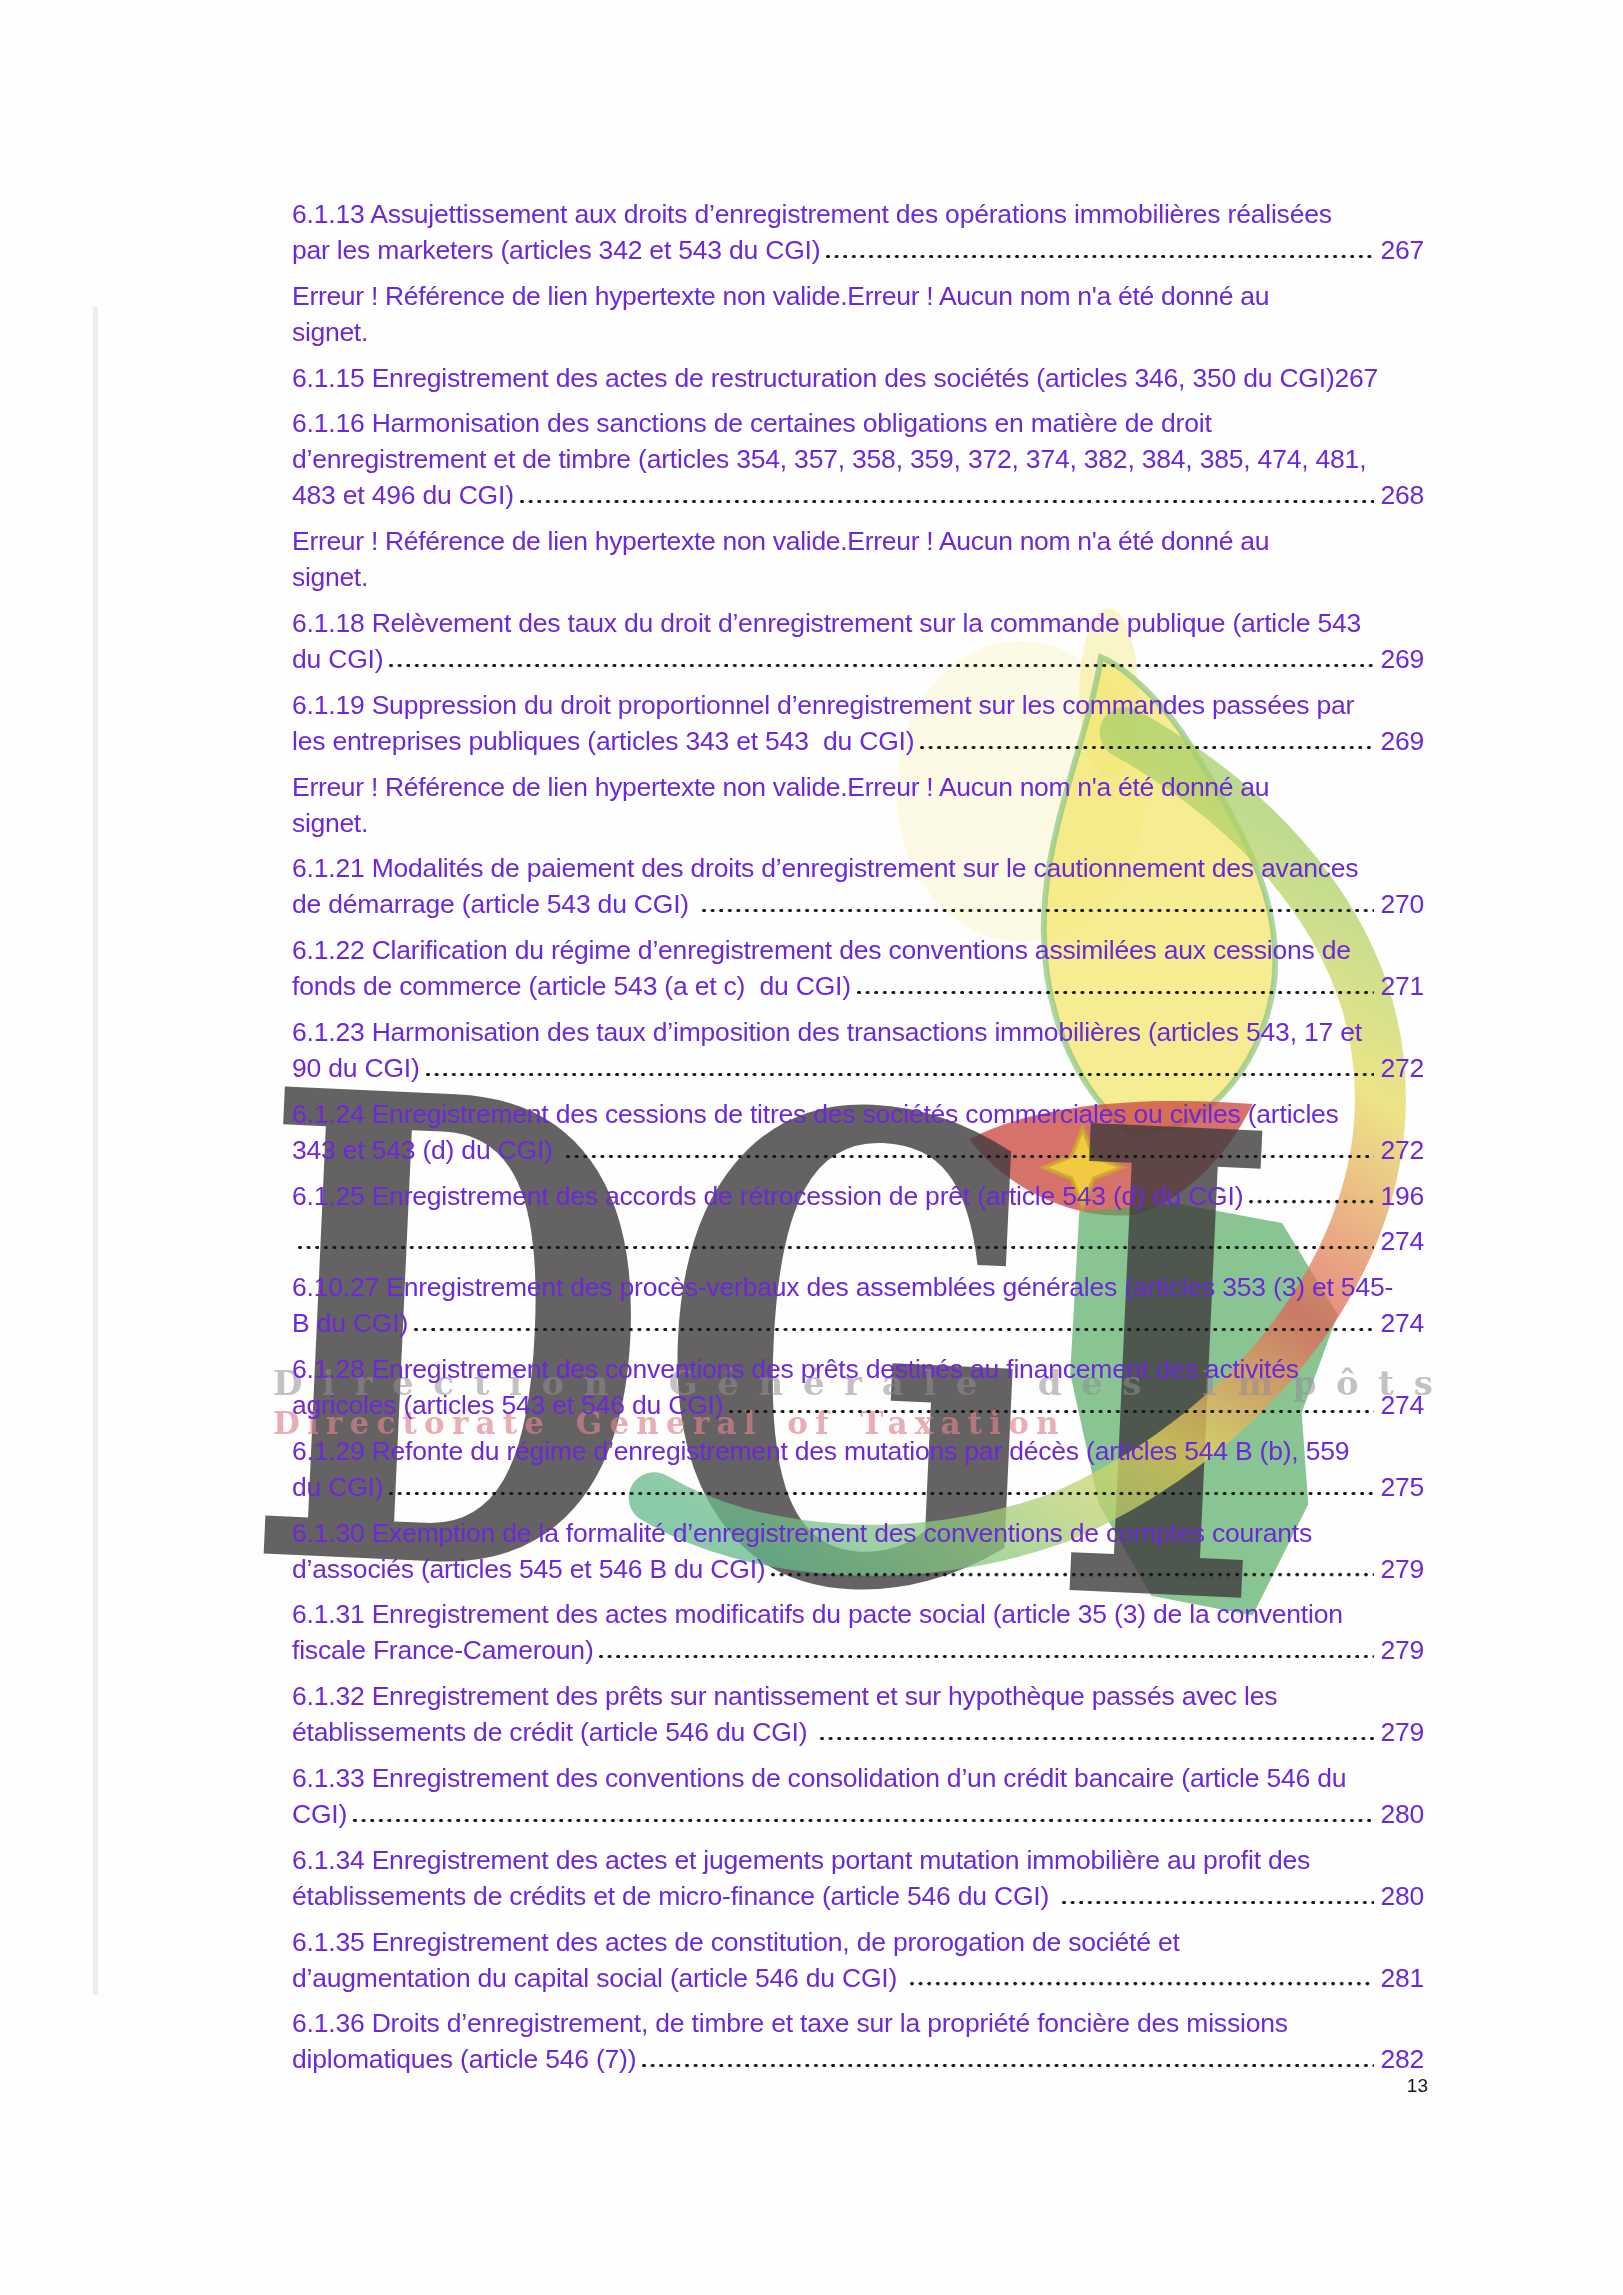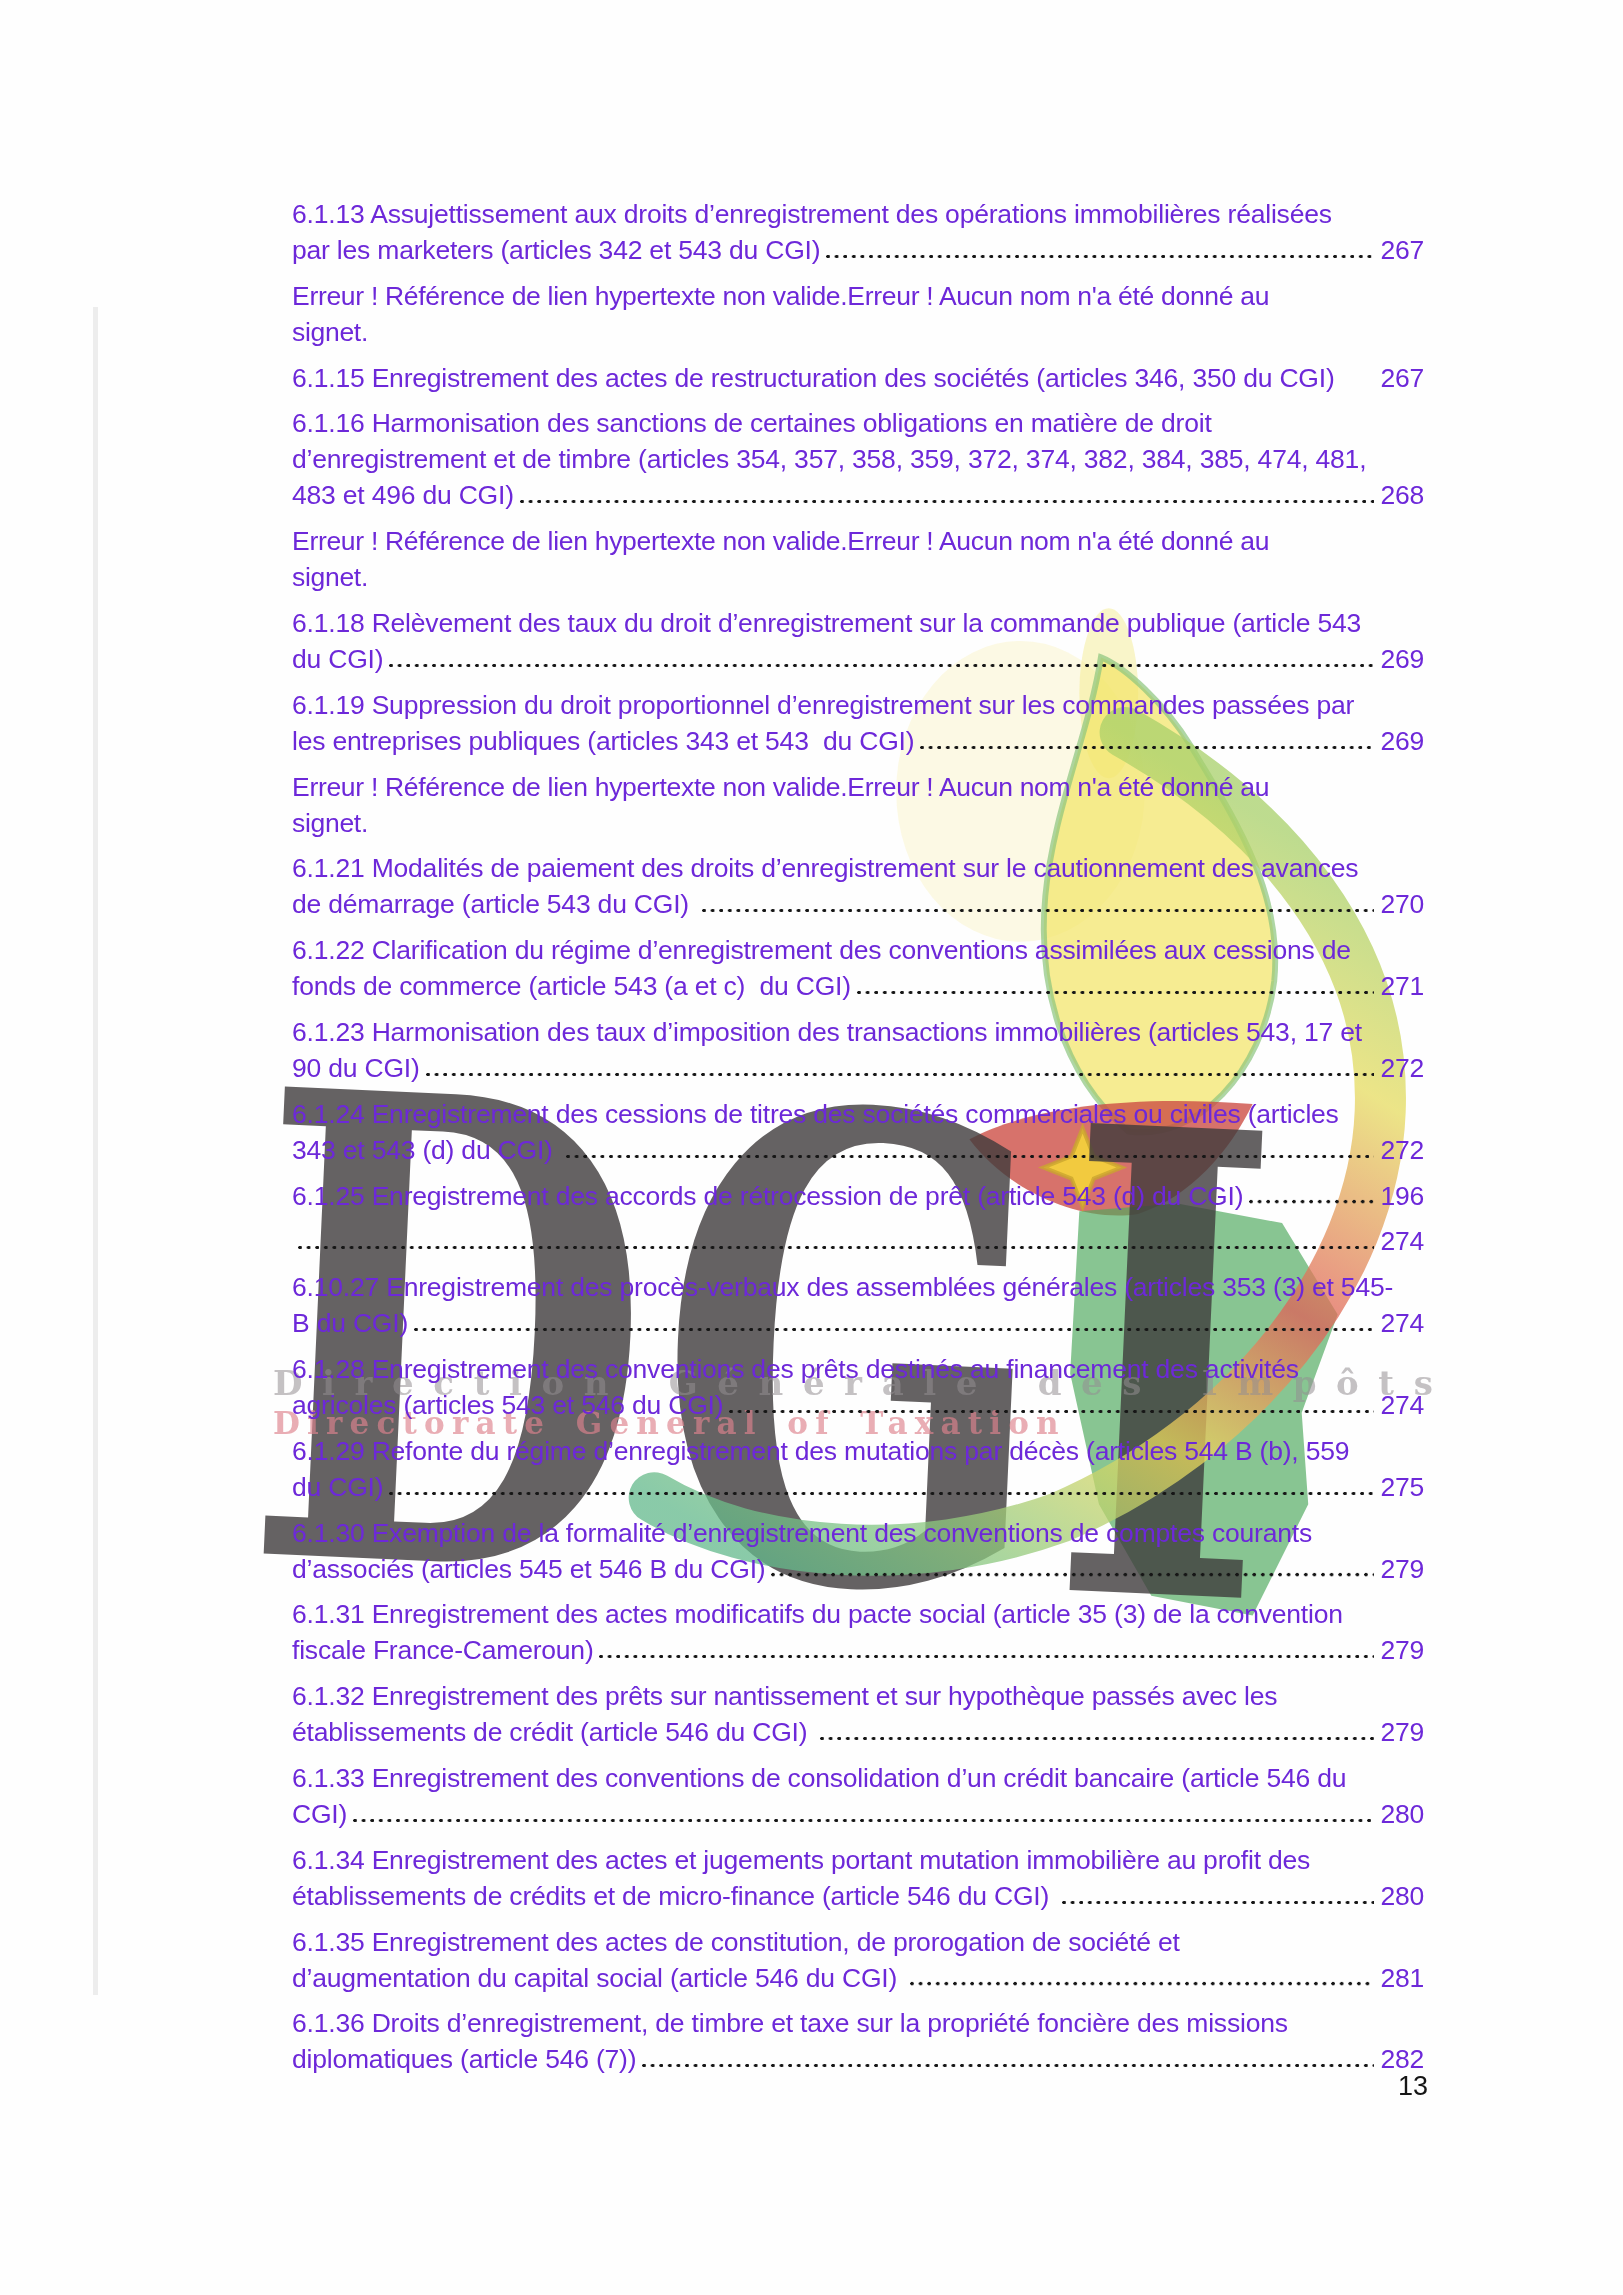--- a/index.html
+++ b/index.html
@@ -31,32 +31,32 @@
     color:rgba(222,130,141,0.66);}
 
   
   #toc{
     position:absolute;left:292px;top:196px;width:1132px;z-index:2;
     font-size:26.5px;line-height:36px;letter-spacing:-0.2px;color:#6d28d9;
   }
   .entry{margin-bottom:9.8px;}
   .entry.error{font-weight:400;letter-spacing:-0.3px;}
   .line{display:flex;align-items:baseline;}
-  .line.spread{justify-content:space-between;}
+  .line.spread{}
   .txt{white-space:pre;flex:0 0 auto;}
   .leader{
     flex:1 1 auto;min-width:11.8px;height:5.2px;margin:0 6.5px 0 5.9px;
     background-image:radial-gradient(circle at 2px 2.6px,#161616 1.6px,rgba(0,0,0,0) 2px);
     background-size:8.6px 5.2px;background-repeat:repeat-x;background-position:left bottom;
   }
   .pg{flex:0 0 auto;}
   .pg.inline{margin-left:0;}
   #pageno{
     position:absolute;top:2068px;right:195px;z-index:2;
-    font-size:27px;line-height:36px;color:#151515;
+    font-size:19px;line-height:36px;color:#151515;
   }
 </style>
 </head>
 <body>
 
 <div class="scanline"></div>
 
 <div id="wm">
 
   <svg id="wm-back" width="1623" height="2295" viewBox="0 0 2481 3509">

